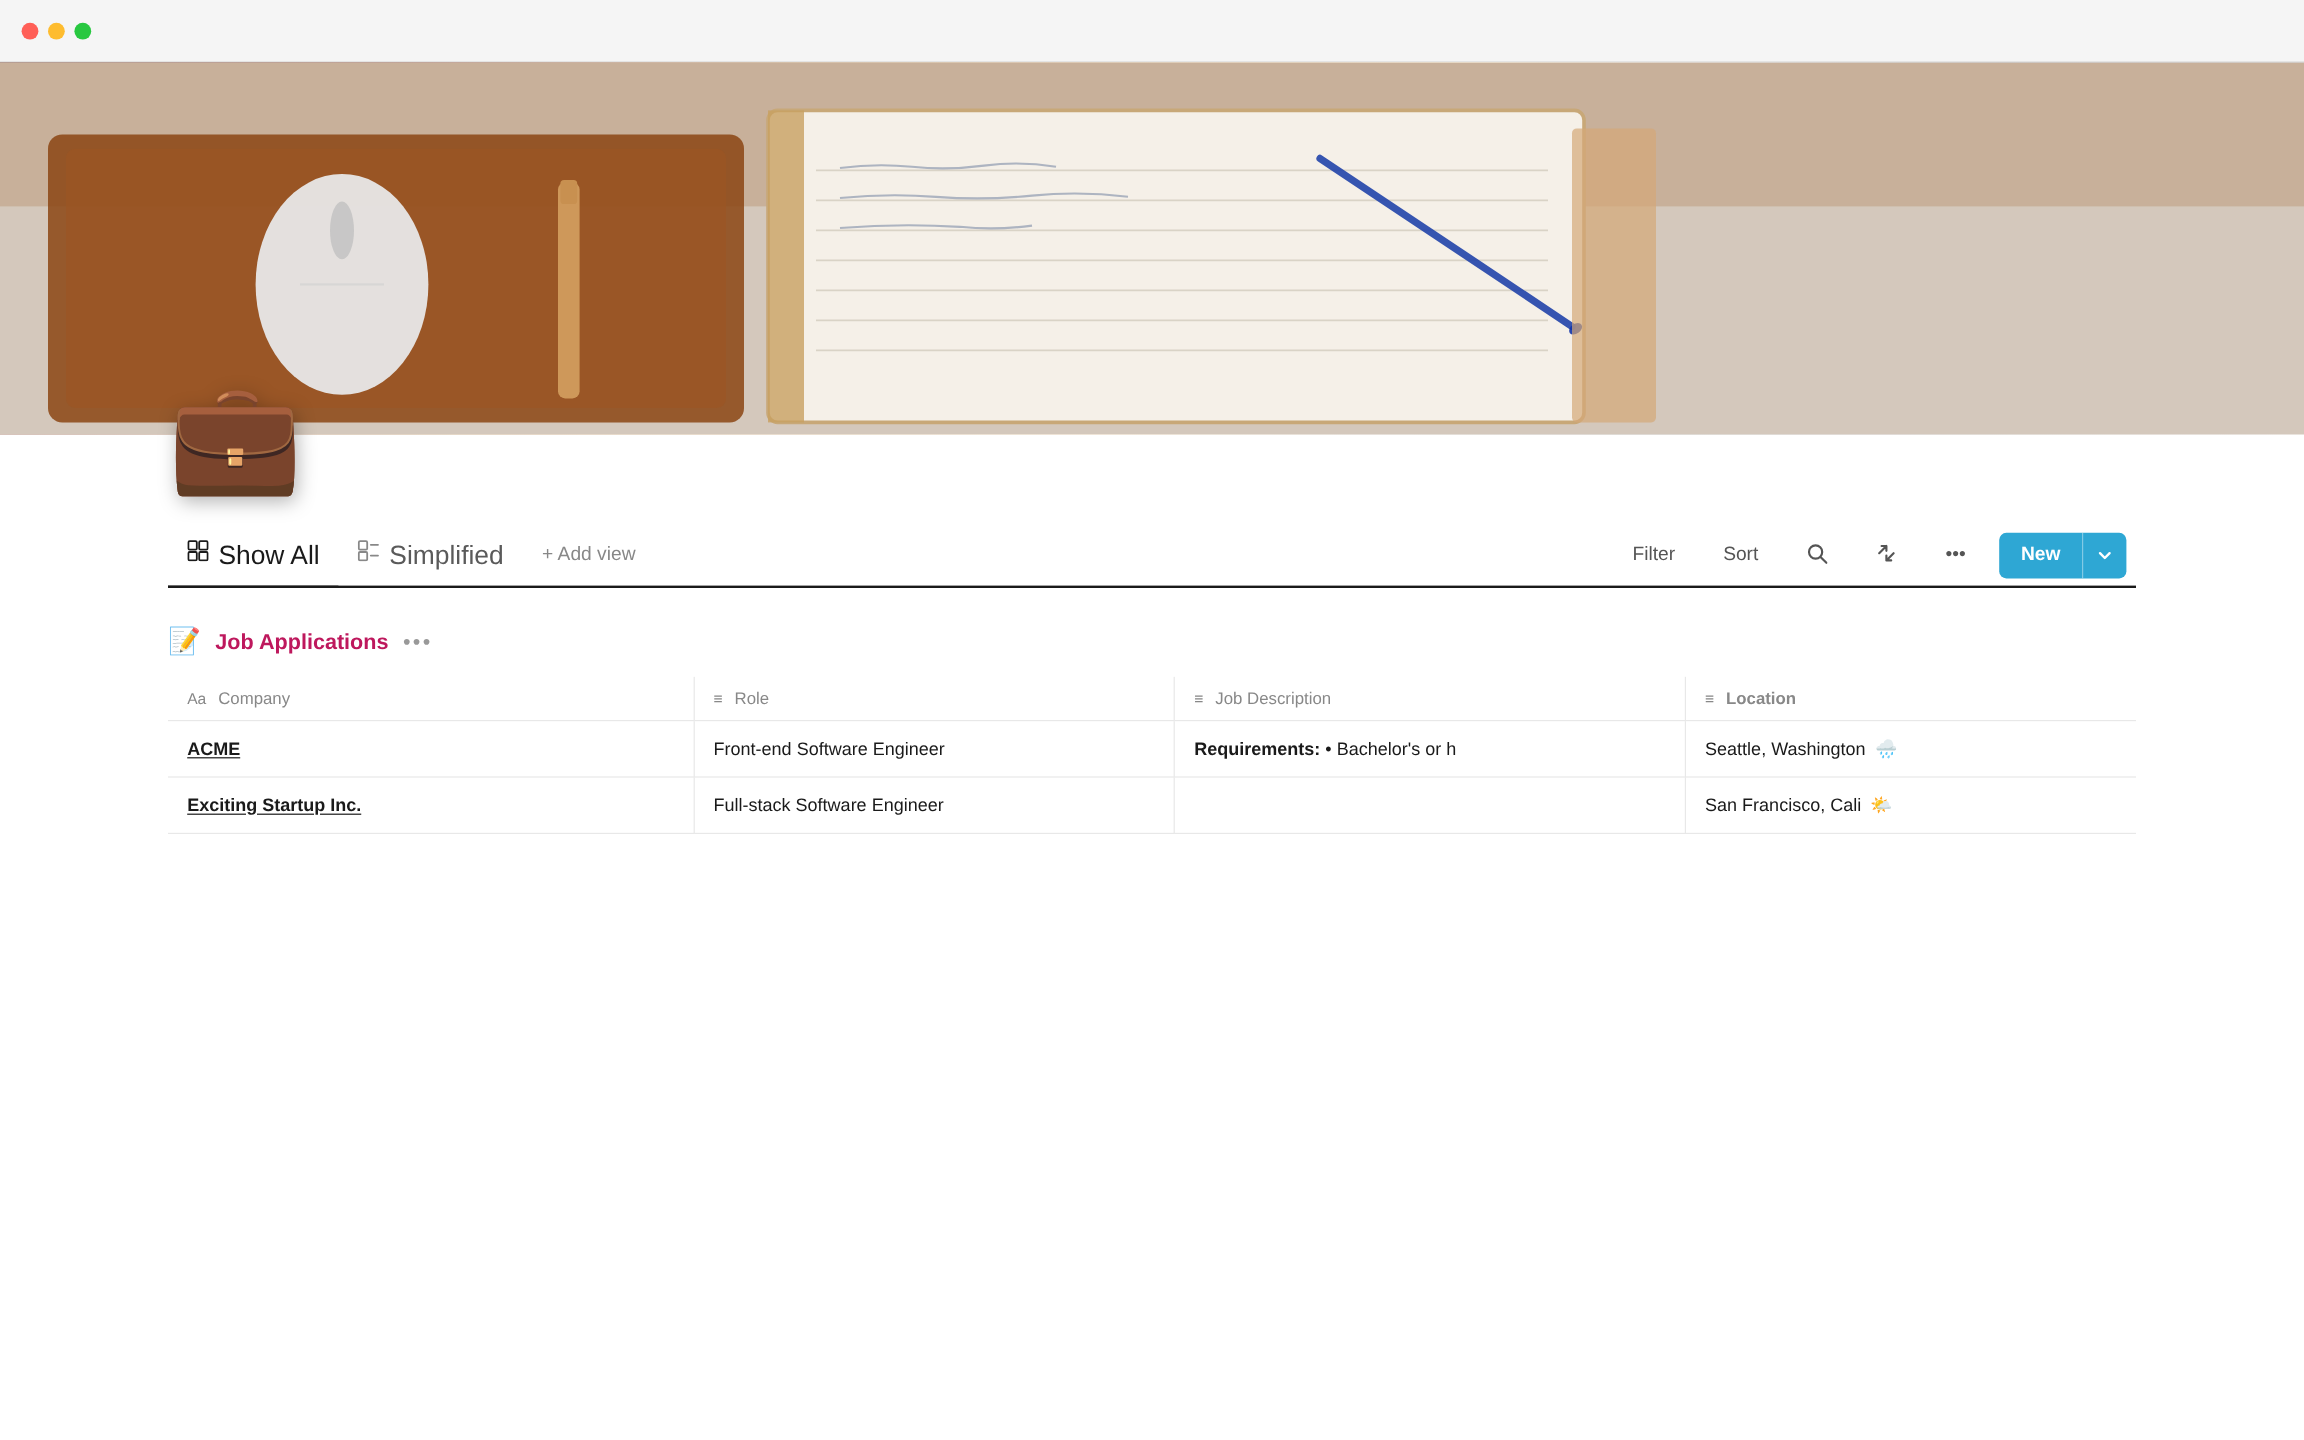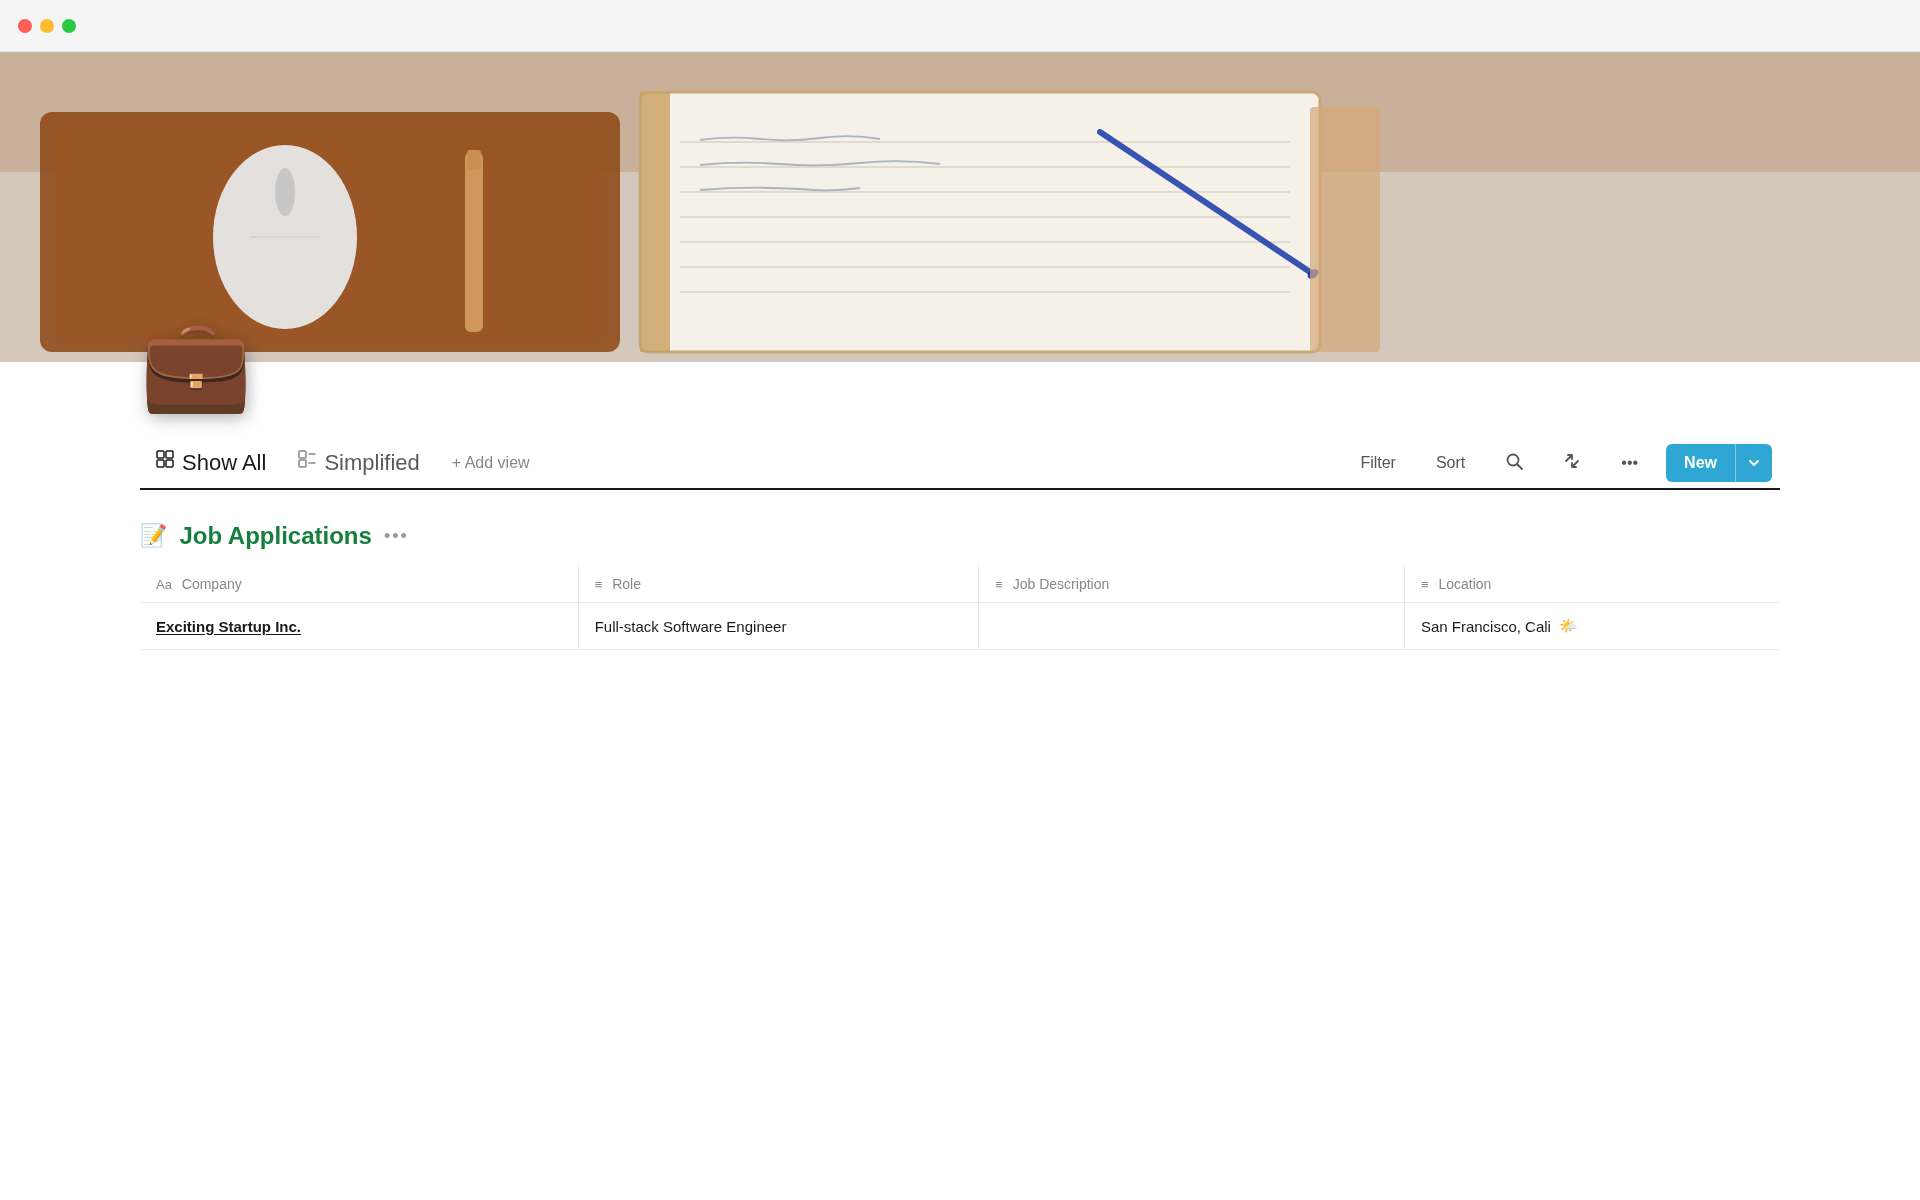--- a/index.html
+++ b/index.html
@@ -177,23 +177,23 @@
       align-items: center;
       gap: 12px;
       margin-bottom: 16px;
     }
 
     .section-emoji {
       font-size: 22px;
     }
 
     .section-title {
-      font-size: 24px;
+      font-size: 18px;
       font-weight: 700;
-      color: #15803d;
+      color: #be185d;
     }
 
     .section-menu {
       font-size: 18px;
       color: #999;
       cursor: pointer;
       letter-spacing: 2px;
     }
 
     
@@ -209,20 +209,21 @@
       color: #888;
       font-weight: 400;
       font-size: 14px;
       border-bottom: 1px solid #e8e8e8;
       border-right: 1px solid #e8e8e8;
       white-space: nowrap;
     }
 
     .data-table th:last-child {
       border-right: none;
+      font-weight: bold;
     }
 
     .col-icon {
       margin-right: 6px;
       font-size: 13px;
     }
 
     .data-table td {
       padding: 14px 16px;
       border-bottom: 1px solid #e8e8e8;
@@ -445,20 +446,39 @@
             <span>Job Description</span>
           </th>
           <th style="width:300px;">
             <span class="col-icon">≡</span>
             <span>Location</span>
           </th>
         </tr>
       </thead>
       <tbody>
 
+        <tr>
+          <td>
+            <span class="company-name">ACME</span>
+          </td>
+          <td>
+            <span>Front-end Software Engineer</span>
+          </td>
+          <td>
+            <span class="job-desc-preview">
+              <strong>Requirements:</strong> • Bachelor's or h
+            </span>
+          </td>
+          <td>
+            <div class="location-cell">
+              <span>Seattle, Washington</span>
+              <span>🌧️</span>
+            </div>
+          </td>
+        </tr>
 
         <tr>
           <td>
             <span class="company-name">Exciting Startup Inc.</span>
           </td>
           <td>
             <span>Full-stack Software Engineer</span>
           </td>
           <td>
             <span></span>

